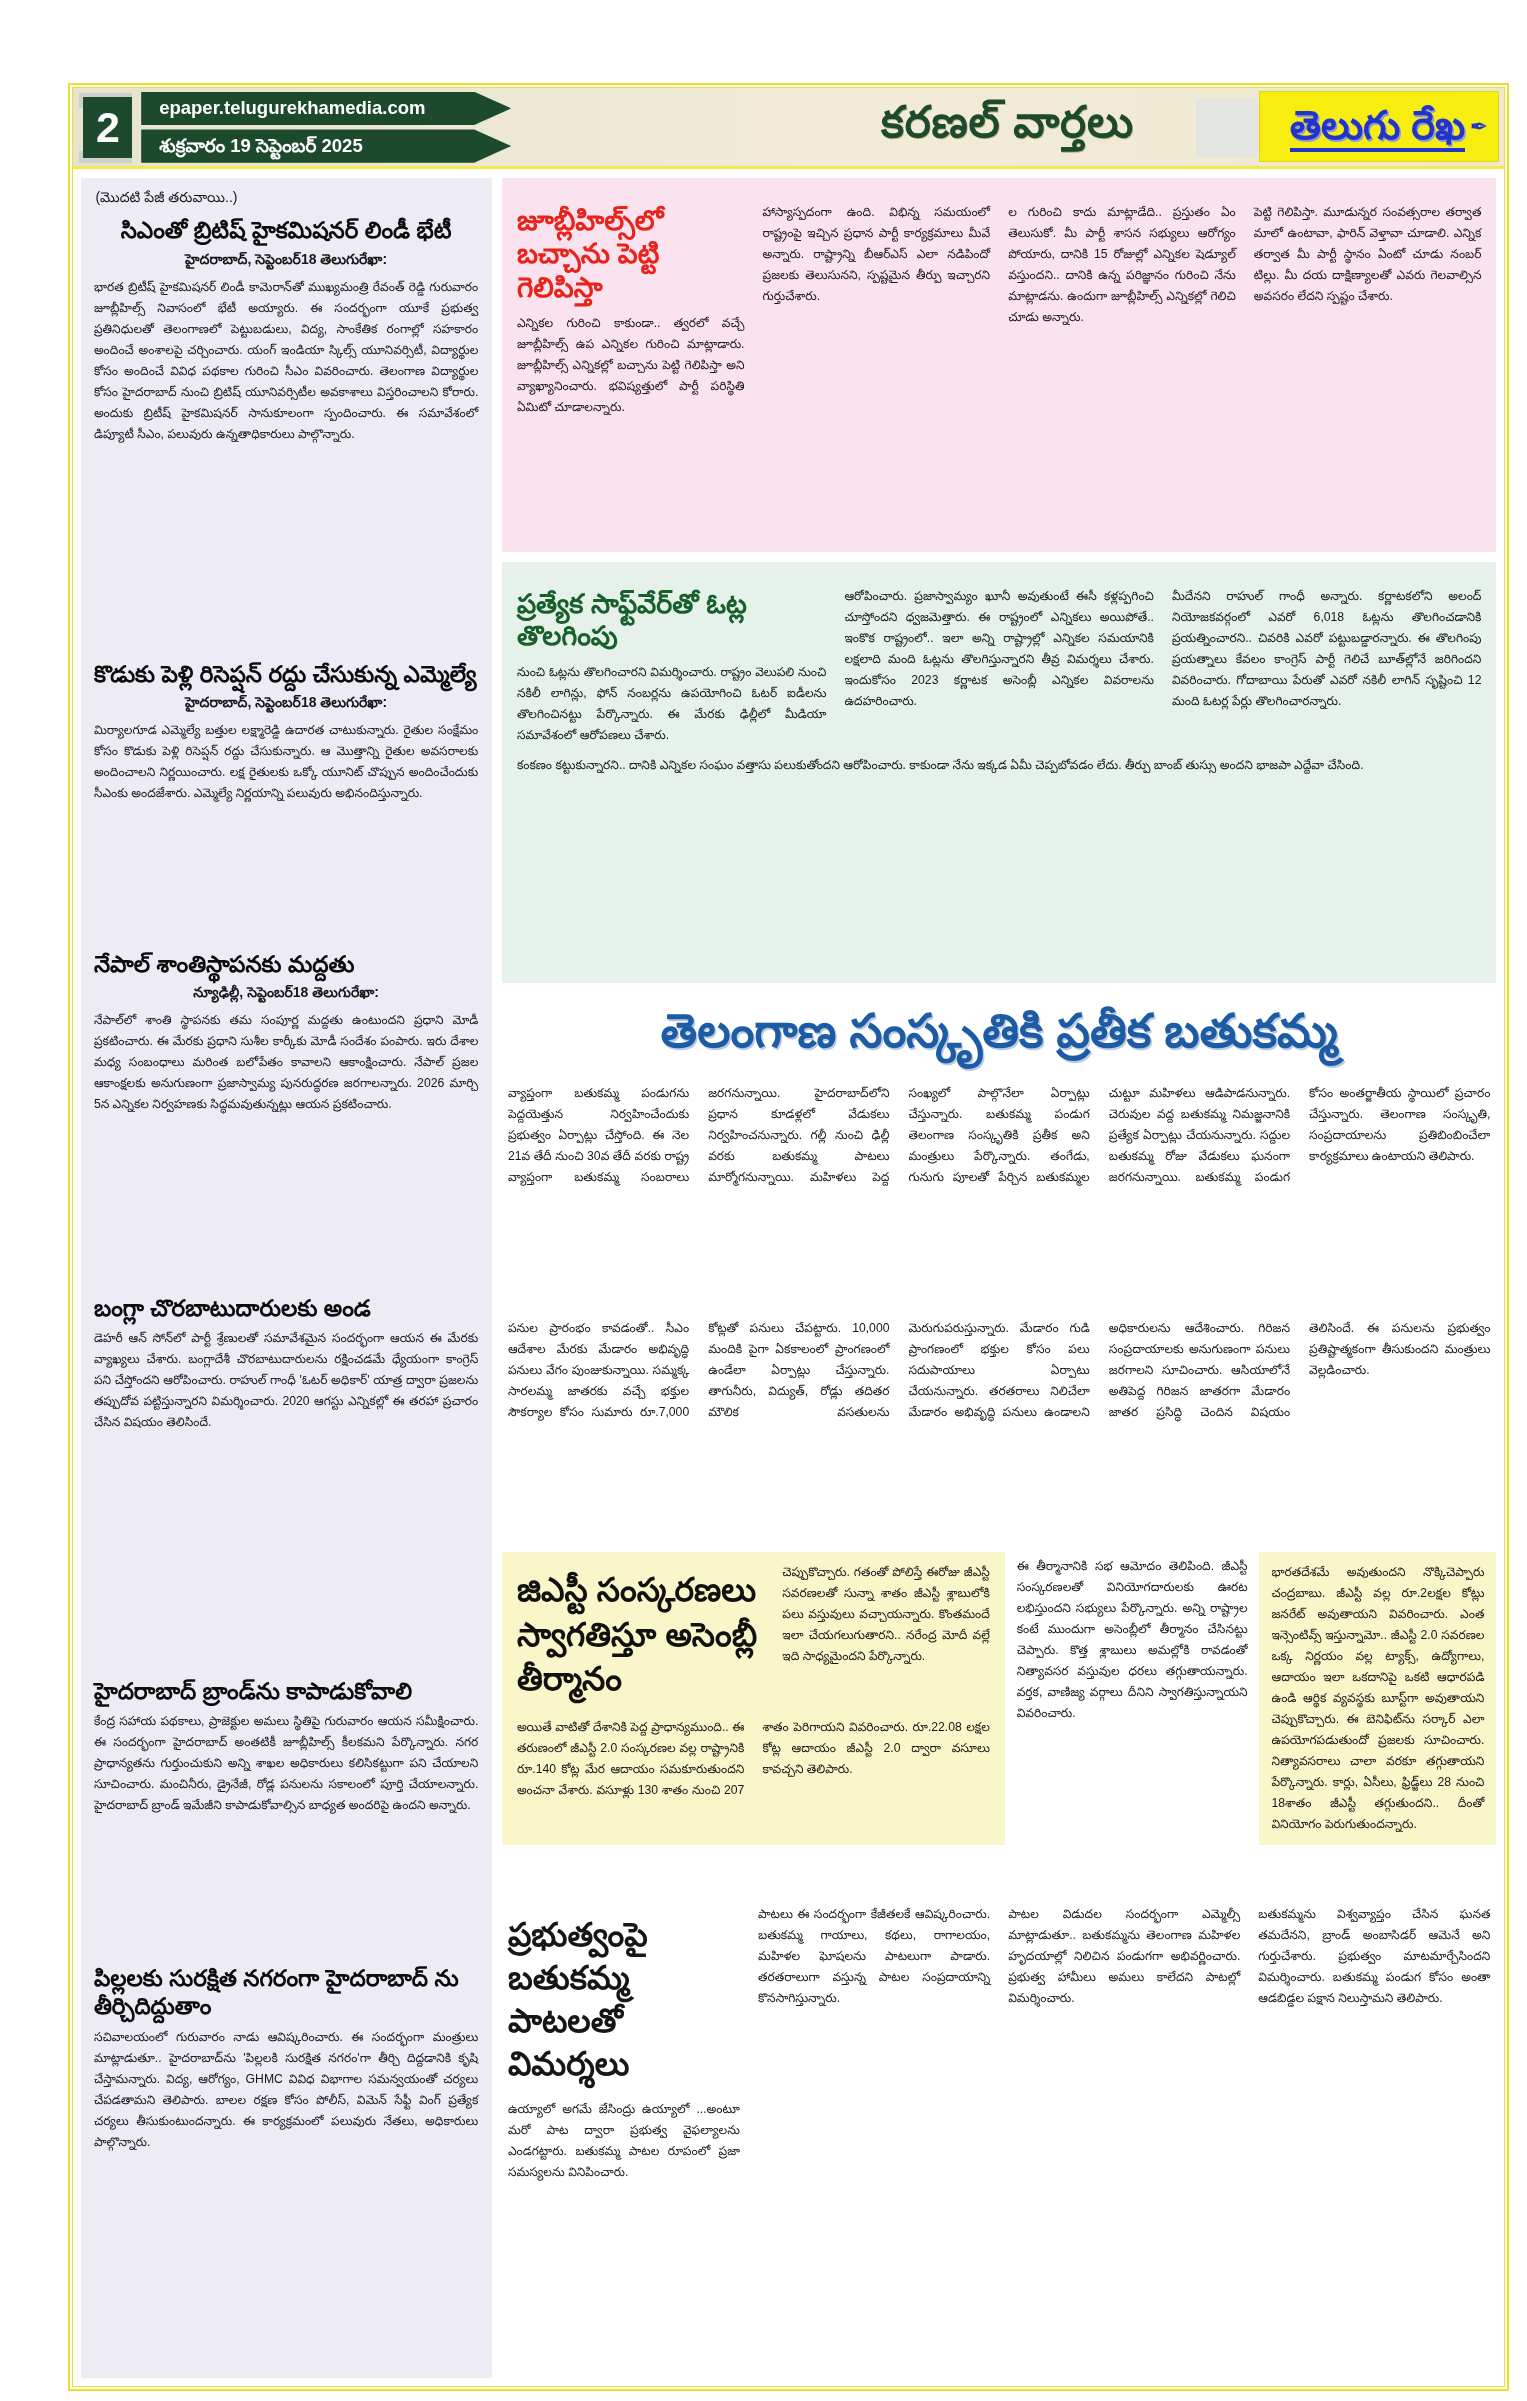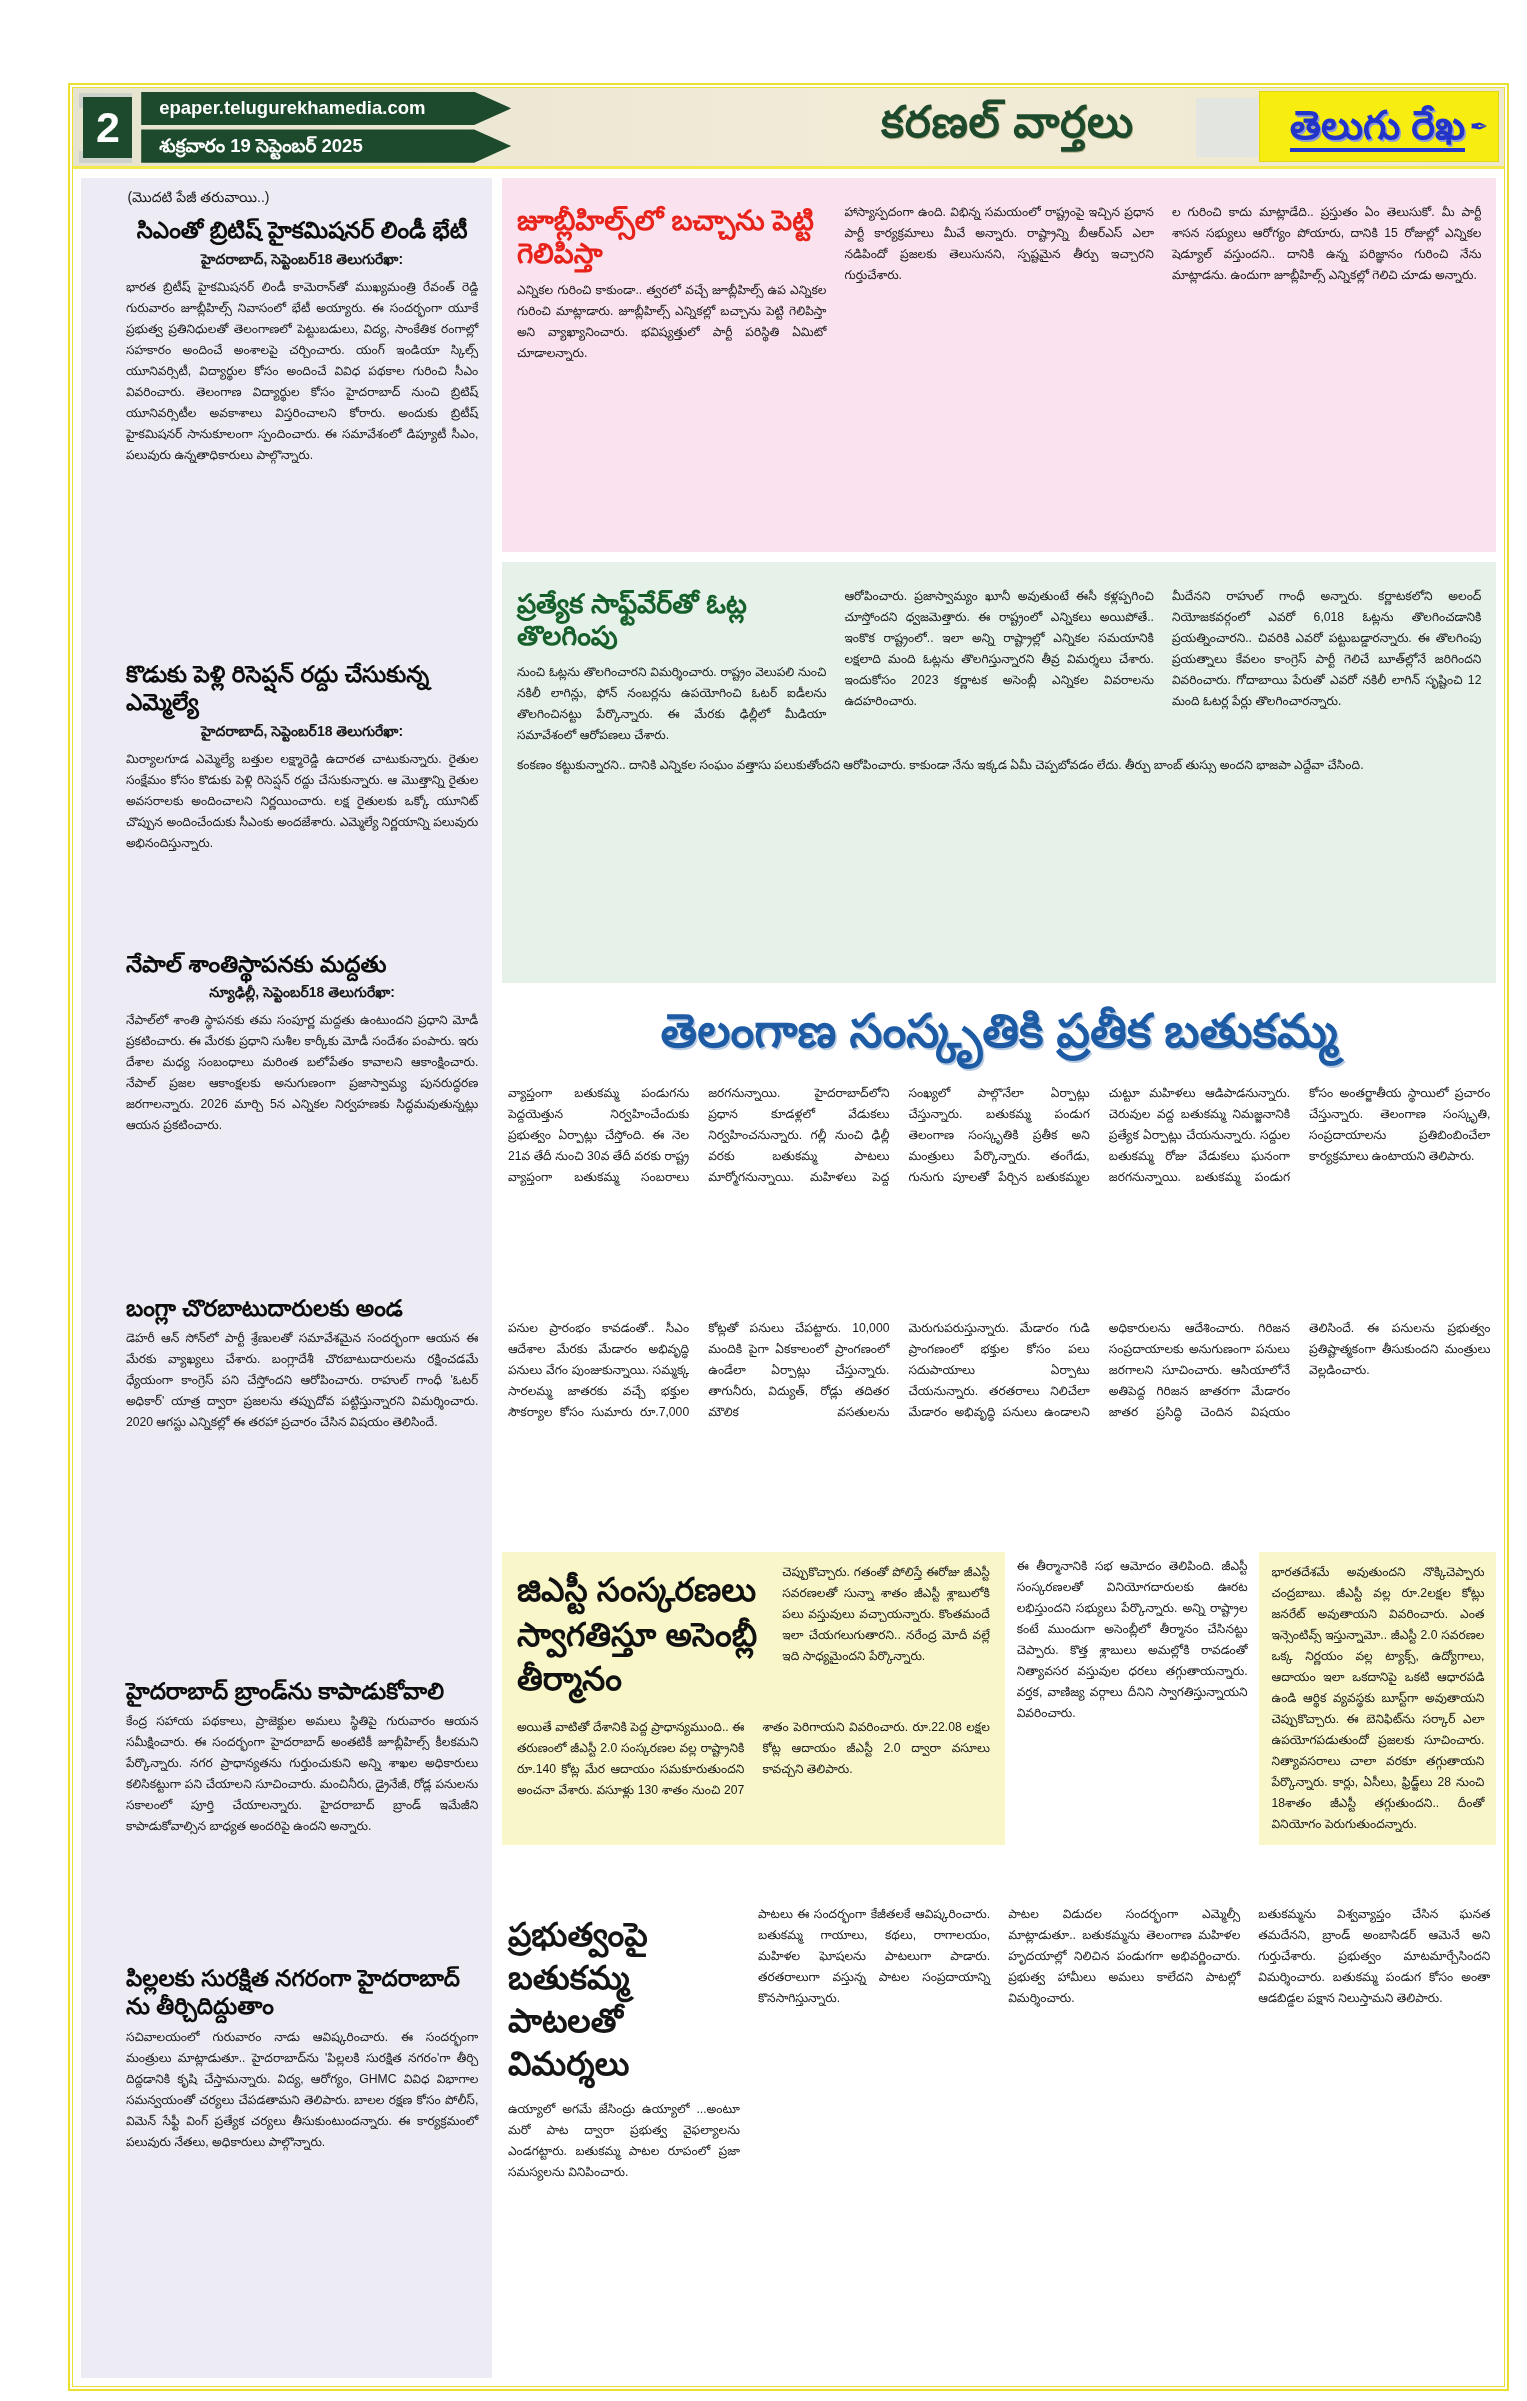--- a/index.html
+++ b/index.html
@@ -26,21 +26,21 @@
   .masthead{position:absolute;right:4.4px;top:3px;width:240px;height:71px;background:#f7ee10;
           border:1.5px solid #e0d612;display:flex;align-items:center;justify-content:flex-end;padding:0 10.3px;box-sizing:border-box;}
   .masthead-white{position:absolute;left:-64px;top:6px;width:62px;height:59px;background:#e3e5e0;}
   .masthead-text{color:#2335c8;font-size:40px;font-weight:bold;
           border-bottom:4.4px solid #2335c8;line-height:1.15;text-shadow:1.5px 1.5px 0 #8f9bd8;}
   .nib{color:#2335c8;font-size:22px;margin-left:4.4px;}
   
   .main{flex:1;display:flex;gap:10.3px;padding:9px 7.4px 7.4px 7.4px;box-sizing:border-box;}
   .leftcol{width:411px;background:#edecf4;padding:7.4px 13.3px;box-sizing:border-box;}
   .rightcol{flex:1;display:flex;flex-direction:column;gap:10.3px;}
-  .article{margin-bottom:19px;margin-left:32px;}
+  .article{margin-bottom:19px;}
   .cont-note{font-size:14px;margin:3px 0 7.4px 1.5px;}
   .h-left{font-size:23px;font-weight:bold;color:#0d0d0d;line-height:1.25;margin:0 0 6px 0;}
   .h-center{text-align:center;}
   .dateline{font-size:14px;font-weight:bold;text-align:center;margin:0 0 6px 0;}
   .body-text{font-size:12.2px;line-height:1.72;text-align:justify;margin:0;}
   .minh-655{min-height:452px;} .minh-405{min-height:271px;} .minh-480{min-height:325px;}
   .minh-530{min-height:364px;} .minh-400{min-height:268px;} .minh-530b{min-height:347px;}
   
   .box{box-sizing:border-box;padding:24px 15px;}
   .pink-box{background:#fae3ee;min-height:374px;}
@@ -134,20 +134,23 @@
               <div>
                 <h2 class="h-red">జూబ్లీహిల్స్‌లో బచ్చాను పెట్టి గెలిపిస్తా</h2>
                 <p class="body-text">ఎన్నికల గురించి కాకుండా.. త్వరలో వచ్చే జూబ్లీహిల్స్ ఉప ఎన్నికల గురించి మాట్లాడారు. జూబ్లీహిల్స్ ఎన్నికల్లో బచ్చాను పెట్టి గెలిపిస్తా అని వ్యాఖ్యానించారు. భవిష్యత్తులో పార్టీ పరిస్థితి ఏమిటో చూడాలన్నారు.</p>
               </div>
               <div>
                 <p class="body-text">హాస్యాస్పదంగా ఉంది. విభిన్న సమయంలో రాష్ట్రంపై ఇచ్చిన ప్రధాన పార్టీ కార్యక్రమాలు మీవే అన్నారు. రాష్ట్రాన్ని బీఆర్ఎస్ ఎలా నడిపిందో ప్రజలకు తెలుసునని, స్పష్టమైన తీర్పు ఇచ్చారని గుర్తుచేశారు.</p>
               </div>
               <div>
                 <p class="body-text">ల గురించి కాదు మాట్లాడేది.. ప్రస్తుతం ఏం తెలుసుకో. మీ పార్టీ శాసన సభ్యులు ఆరోగ్యం పోయారు, దానికి 15 రోజుల్లో ఎన్నికల షెడ్యూల్ వస్తుందని.. దానికి ఉన్న పరిజ్ఞానం గురించి నేను మాట్లాడను. ఉందుగా జూబ్లీహిల్స్ ఎన్నికల్లో గెలిచి చూడు అన్నారు.</p>
               </div>
+              <div>
+                <p class="body-text">పెట్టి గెలిపిస్తా. మూడున్నర సంవత్సరాల తర్వాత మాలో ఉంటావా, ఫారిన్ వెళ్తావా చూడాలి. ఎన్నిక తర్వాత మీ పార్టీ స్థానం ఏంటో చూడు నంబర్ టిల్లు. మీ దయ దాక్షిణ్యాలతో ఎవరు గెలవాల్సిన అవసరం లేదని స్పష్టం చేశారు.</p>
+              </div>
             </div>
           </div>
 
           <div class="box mint-box">
             <div class="cols-flex">
               <div>
                 <h2 class="h-green">ప్రత్యేక సాఫ్ట్‌వేర్‌తో ఓట్ల తొలగింపు</h2>
                 <p class="body-text">నుంచి ఓట్లను తొలగించారని విమర్శించారు. రాష్ట్రం వెలుపలి నుంచి నకిలీ లాగిన్లు, ఫోన్ నంబర్లను ఉపయోగించి ఓటర్ ఐడీలను తొలగించినట్టు పేర్కొన్నారు. ఈ మేరకు ఢిల్లీలో మీడియా సమావేశంలో ఆరోపణలు చేశారు.</p>
               </div>
               <div>

